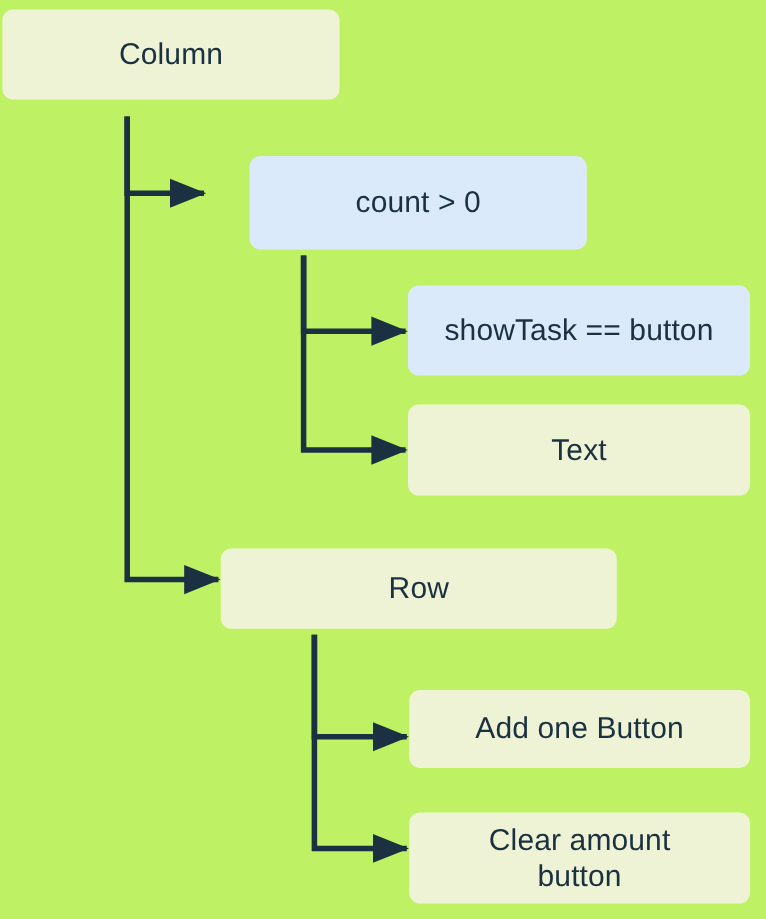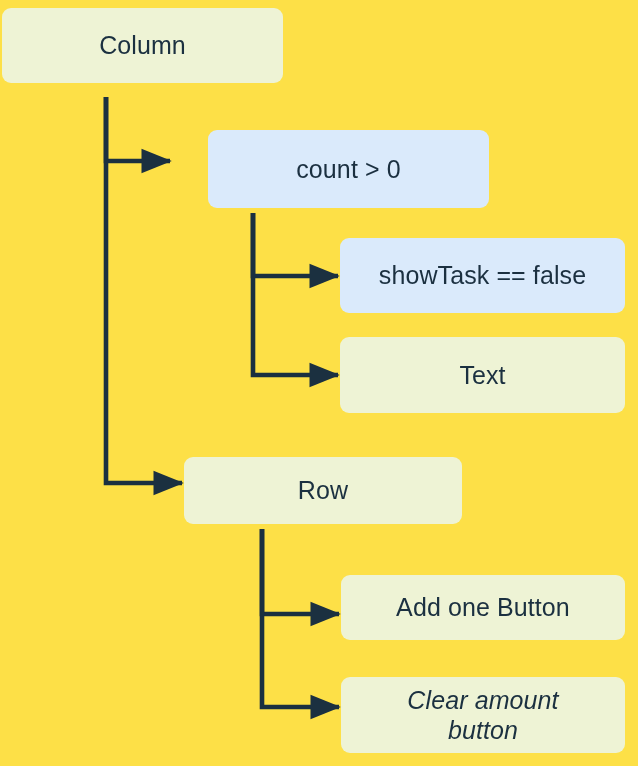--- a/index.html
+++ b/index.html
@@ -8,21 +8,21 @@
     padding: 0;
     background: #ffffff;
   }
   body {
     font-family: "Liberation Sans", sans-serif;
   }
   #canvas {
     position: relative;
     width: 638px;
     height: 766px;
-    background: #fde047;
+    background: #bef264;
     overflow: hidden;
   }
   #connector-layer {
     position: absolute;
     left: 0;
     top: 0;
     width: 638px;
     height: 766px;
     pointer-events: none;
   }
@@ -71,33 +71,33 @@
 
   <div class="node fill-green" style="left:2px; top:8px; width:281px; height:75px;">
     <span class="node-label">Column</span>
   </div>
 
   <div class="node fill-blue" style="left:172px; top:130px; width:281px; height:78px;margin-left:36px;">
     <span class="node-label">count &gt; 0</span>
   </div>
 
   <div class="node fill-blue" style="left:340px; top:238px; width:285px; height:75px;">
-    <span class="node-label">showTask == false</span>
+    <span class="node-label">showTask == button</span>
   </div>
 
   <div class="node fill-green" style="left:340px; top:337px; width:285px; height:76px;text-align:right;">
     <span class="node-label">Text</span>
   </div>
 
-  <div class="node fill-green" style="left:184px; top:457px; width:278px; height:67px;">
+  <div class="node fill-green" style="left:184px; top:457px; width:330px; height:67px;">
     <span class="node-label">Row</span>
   </div>
 
   <div class="node fill-green" style="left:341px; top:575px; width:284px; height:65px;">
     <span class="node-label">Add one Button</span>
   </div>
 
-  <div class="node fill-green" style="left:341px; top:677px; width:284px; height:76px;font-style:italic;">
+  <div class="node fill-green" style="left:341px; top:677px; width:284px; height:76px;">
     <span class="node-label">Clear amount
 button</span>
   </div>
 
 </div>
 
 </body></html>

